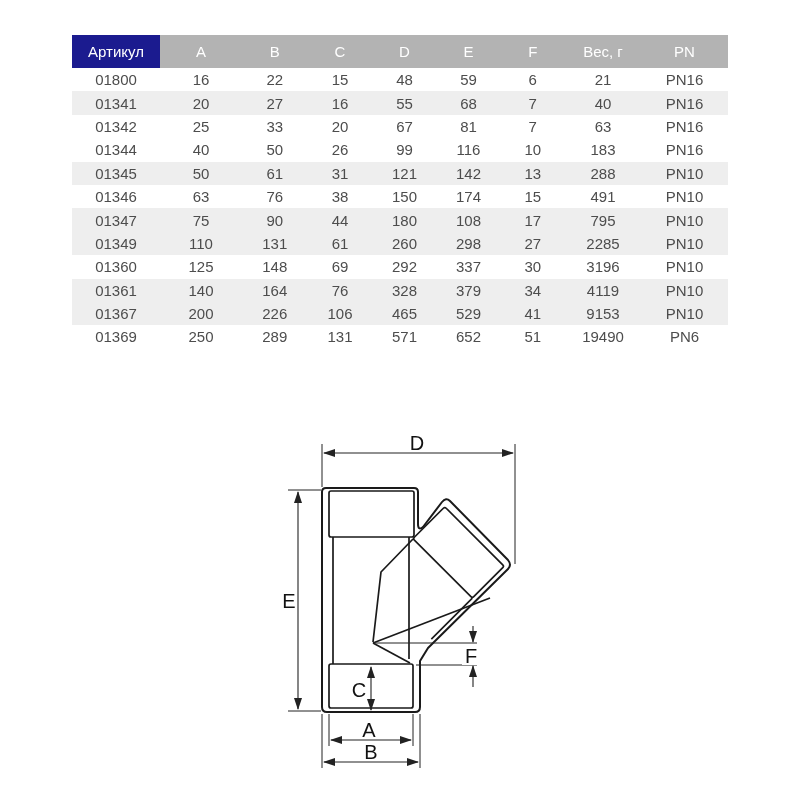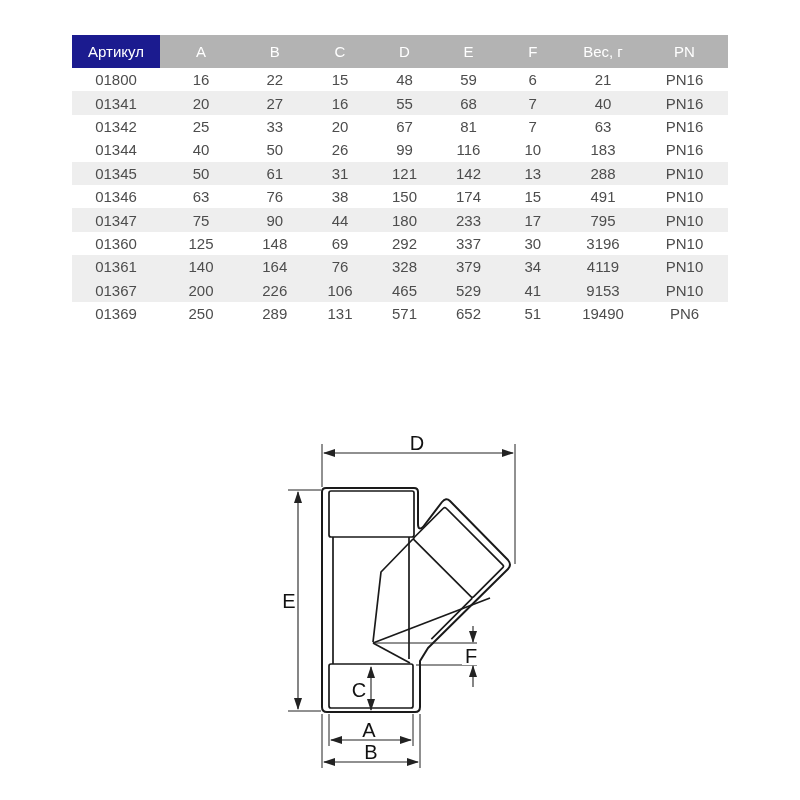--- a/index.html
+++ b/index.html
@@ -107,23 +107,34 @@
           <td>15</td>
           <td>491</td>
           <td>PN10</td>
         </tr>
         <tr class="alt">
           <td>01347</td>
           <td>75</td>
           <td>90</td>
           <td>44</td>
           <td>180</td>
-          <td>233</td>
+          <td>108</td>
           <td>17</td>
           <td>795</td>
+          <td>PN10</td>
+        </tr>
+        <tr class="alt">
+          <td>01349</td>
+          <td>110</td>
+          <td>131</td>
+          <td>61</td>
+          <td>260</td>
+          <td>298</td>
+          <td>27</td>
+          <td>2285</td>
           <td>PN10</td>
         </tr>
         <tr>
           <td>01360</td>
           <td>125</td>
           <td>148</td>
           <td>69</td>
           <td>292</td>
           <td>337</td>
           <td>30</td>

